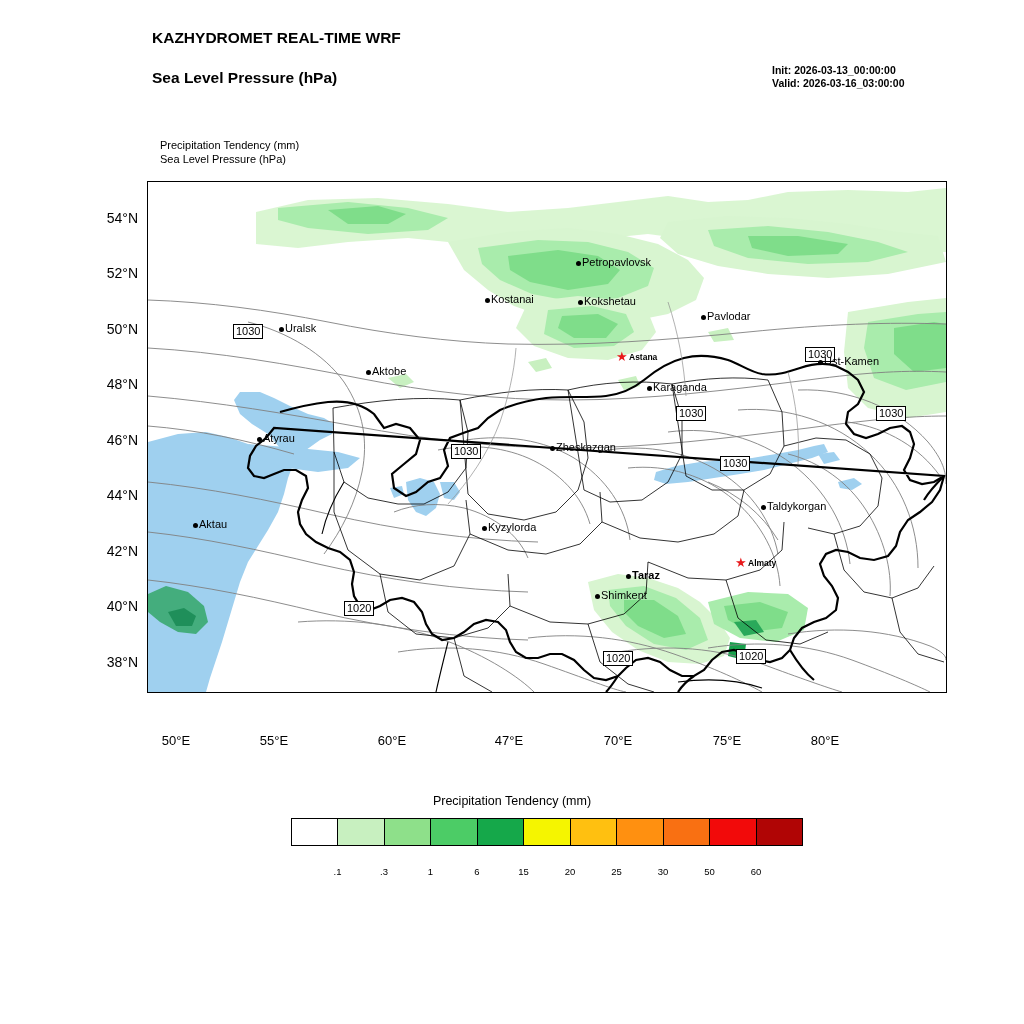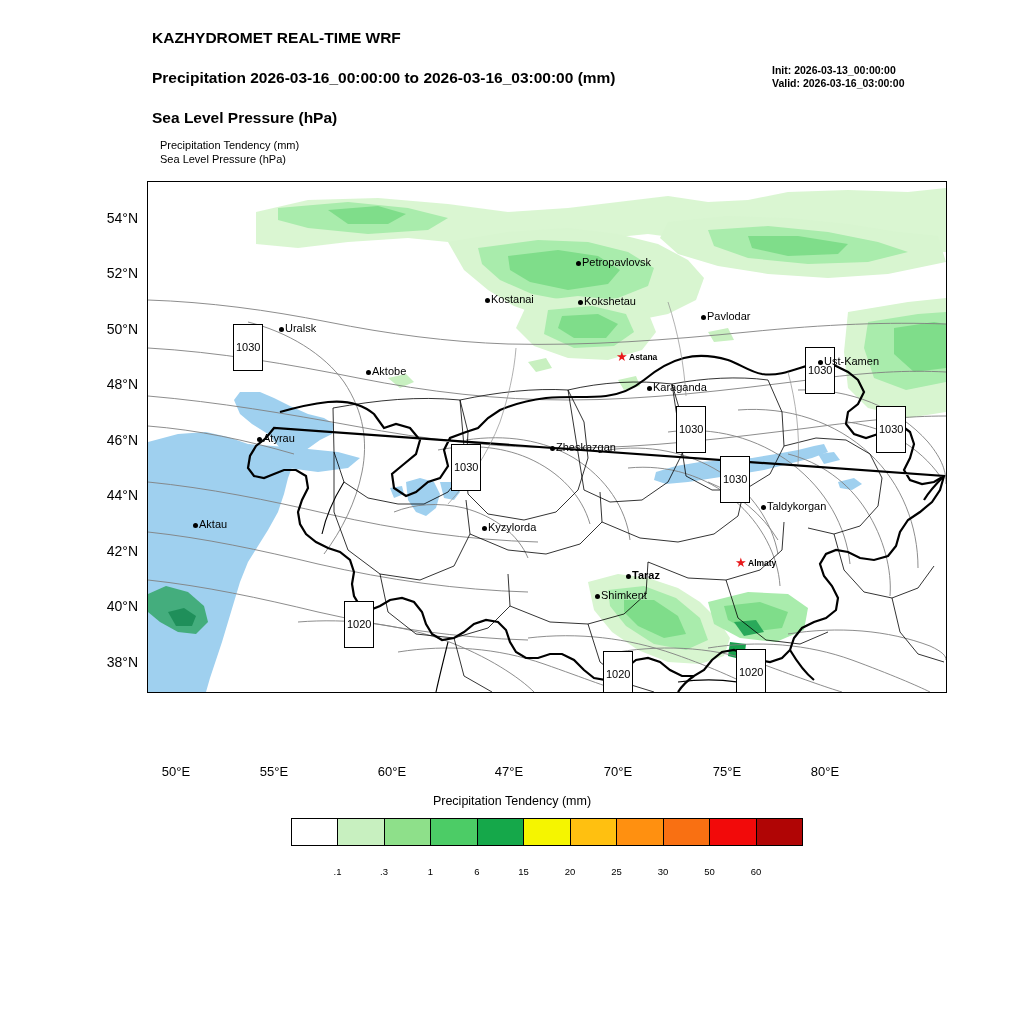--- a/index.html
+++ b/index.html
@@ -25,48 +25,47 @@
   
   #mapframe{
     left:147px;top:181px;width:800px;height:512px;
     border:1px solid #000;box-sizing:border-box;background:#ffffff;
     overflow:hidden;
   }
   #mapsvg{position:absolute;left:0;top:0;}
 
   
   .ylab{font-size:14px;color:#000;text-align:right;width:60px;}
-  .xlab{font-size:13px;color:#000;text-align:center;width:70px;margin-top:31px;}
+  .xlab{font-size:13px;color:#000;text-align:center;width:70px;}
 
   
   .city{position:absolute;font-size:11px;color:#000;white-space:nowrap;}
   .citydot{position:absolute;width:5px;height:5px;background:#000;border-radius:50%;}
   .capital{position:absolute;font-size:8.5px;color:#000;font-weight:bold;white-space:nowrap;}
   .star{position:absolute;color:#e8191b;font-size:13px;line-height:13px;}
 
   
   .isolabel{
     position:absolute;font-size:11px;color:#000;background:#fff;
-    border:1px solid #000;padding:16px 2px;line-height:13px;
+    border:1px solid #000;padding:0 2px;line-height:13px;
   }
 
   
   #cbtitle{left:0;top:794px;width:1024px;text-align:center;font-size:12.5px;color:#000;}
   #cbar{left:291px;top:818px;width:512px;height:28px;border:1px solid #000;box-sizing:border-box;display:flex;}
   #cbar div{flex:1 1 0;height:100%;border-right:1px solid #000;box-sizing:border-box;}
   #cbar div:last-child{border-right:none;}
   #cbticks{left:291px;top:866px;width:512px;height:14px;}
   #cbticks span{position:absolute;font-size:9.5px;color:#000;transform:translateX(-50%);}
 </style>
 </head>
 <body>
 
 <div id="header" class="abs">
   <div class="line t1">KAZHYDROMET REAL-TIME WRF</div>
-  <div class="line t2">Precipitation 2026-03-16_00:00:00 to 2026-03-16_03:00:00 (mm)</div>
   <div class="line t3">Sea Level Pressure  (hPa)</div>
 </div>
 
 <div id="initvalid" class="abs">
   <div>Init: 2026-03-13_00:00:00</div>
   <div>Valid: 2026-03-16_03:00:00</div>
 </div>
 
 <div id="sublabels" class="abs">
   <div>Precipitation Tendency   (mm)</div>

